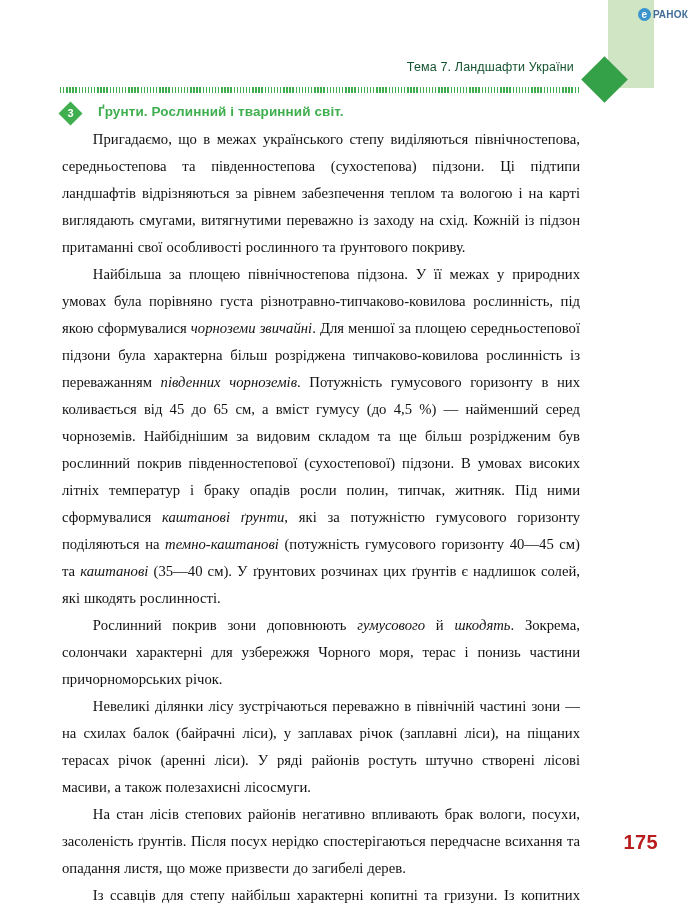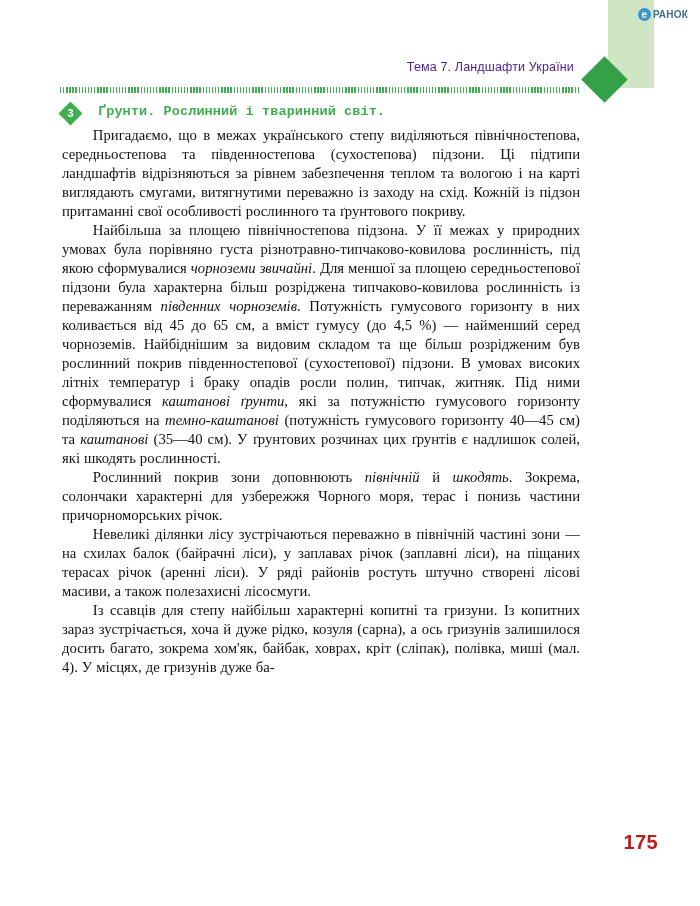--- a/index.html
+++ b/index.html
@@ -68,21 +68,21 @@
 
   
   .running-head {
     position: absolute;
     left: 62px;
     top: 60px;
     width: 512px;
     text-align: right;
     font-family: "Liberation Sans", sans-serif;
     font-size: 12.5px;
-    color: #4c1d95;
+    color: #14532d;
     letter-spacing: .15px;
   }
 
   
   .rule {
     position: absolute;
     left: 60px;
     top: 87px;
     width: 520px;
     height: 6px;
@@ -120,38 +120,38 @@
     text-align: center;
     color: #ffffff;
     font-family: "Liberation Sans", sans-serif;
     font-size: 11px;
     font-weight: bold;
   }
   .section-title {
     position: absolute;
     left: 36px;
     top: 0;
-    font-family: Liberation Mono, monospace;
+    font-family: Liberation Sans, sans-serif;
     font-size: 13.5px;
     font-weight: bold;
     color: #3fae4e;
     letter-spacing: .1px;
   }
 
   
   .body-col {
     position: absolute;
     left: 62px;
     top: 126px;
     width: 518px;
   }
   .body-col p {
     margin: 0;
     font-size: 14.7px;
-    line-height: 19px;
+    line-height: 27px;
     text-align: justify;
     text-indent: 2.1em;
     color: #111111;
     -webkit-hyphens: none;
     hyphens: none;
     word-spacing: .02em;
   }
   .body-col p i {
   }
 
@@ -184,18 +184,19 @@
 
 <div class="section-head">
   <div class="badge"></div>
   <div class="badge-num">3</div>
   <div class="section-title">Ґрунти. Рослинний і тваринний світ.</div>
 </div>
 
 <div class="body-col" id="body-col">
     <p><span>Пригадаємо, що в межах українського степу виділяються північностепова, середньостепова та південностепова (сухостепова) підзони. Ці підтипи ландшафтів відрізняються за рівнем забезпечення теплом та вологою і на карті виглядають смугами, витягнутими переважно із заходу на схід. Кожній із підзон притаманні свої особливості рослинного та ґрунтового покриву.</span></p>
     <p><span>Найбільша за площею північностепова підзона. У її межах у природних умовах була порівняно густа різнотравно-типчаково-ковилова рослинність, під якою сформувалися </span><i>чорноземи звичайні</i><span>. Для меншої за площею середньостепової підзони була характерна більш розріджена типчаково-ковилова рослинність із переважанням </span><i>південних чорноземів</i><span>. Потужність гумусового горизонту в них коливається від 45 до 65 см, а вміст гумусу (до 4,5 %) — найменший серед чорноземів. Найбіднішим за видовим складом та ще більш розрідженим був рослинний покрив південностепової (сухостепової) підзони. В умовах високих літніх температур і браку опадів росли полин, типчак, житняк. Під ними сформувалися </span><i>каштанові ґрунти</i><span>, які за потужністю гумусового горизонту поділяються на </span><i>темно-каштанові</i><span> (потужність гумусового горизонту 40—45 см) та </span><i>каштанові</i><span> (35—40 см). У ґрунтових розчинах цих ґрунтів є надлишок солей, які шкодять рослинності.</span></p>
-    <p><span>Рослинний покрив зони доповнюють </span><i>північній</i><span> й </span><i>шкодять</i><span>. Зокрема, солончаки характерні для узбережжя Чорного моря, терас і понизь частини причорноморських річок.</span></p>
+    <p><span>Рослинний покрив зони доповнюють </span><i>гумусового</i><span> й </span><i>шкодять</i><span>. Зокрема, солончаки характерні для узбережжя Чорного моря, терас і понизь частини причорноморських річок.</span></p>
     <p><span>Невеликі ділянки лісу зустрічаються переважно в північній частині зони — на схилах балок (байрачні ліси), у заплавах річок (заплавні ліси), на піщаних терасах річок (аренні ліси). У ряді районів ростуть штучно створені лісові масиви, а також полезахисні лісосмуги.</span></p>
+    <p><span>На стан лісів степових районів негативно впливають брак вологи, посухи, засоленість ґрунтів. Після посух нерідко спостерігаються передчасне всихання та опадання листя, що може призвести до загибелі дерев.</span></p>
     <p><span>Із ссавців для степу найбільш характерні копитні та гризуни. Із копитних зараз зустрічається, хоча й дуже рідко, козуля (сарна), а ось гризунів залишилося досить багато, зокрема хом'як, байбак, ховрах, кріт (сліпак), полівка, миші (мал. 4). У місцях, де гризунів дуже ба-</span></p>
   </div>
 
 <div class="folio">175</div>
 
 </body></html>

